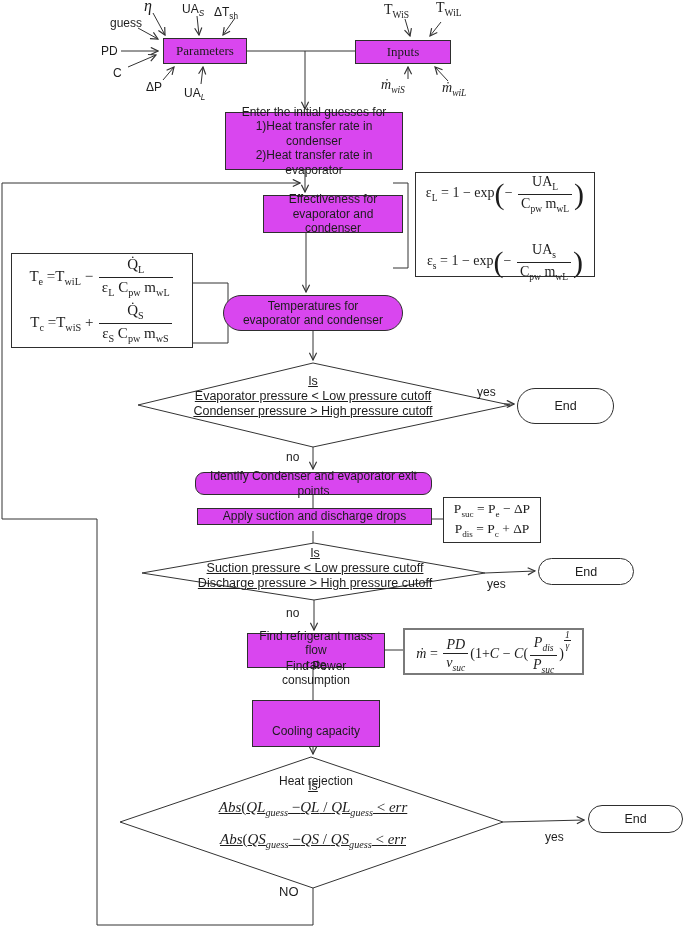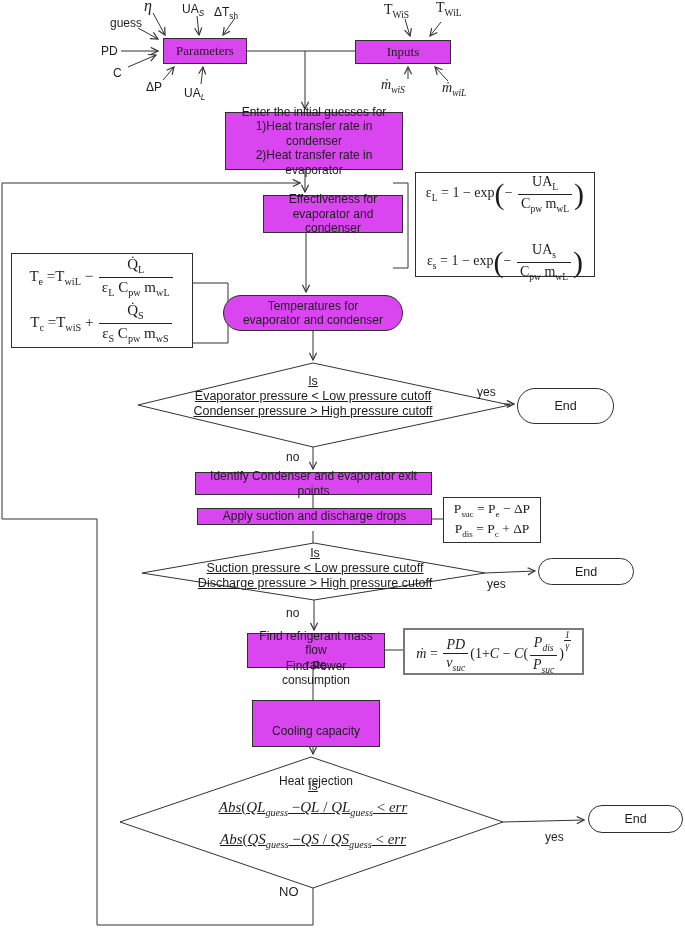--- a/index.html
+++ b/index.html
@@ -135,21 +135,21 @@
     <div>Is</div>
     <div>Evaporator pressure &lt; Low pressure cutoff</div>
     <div>Condenser pressure  &gt; High pressure cutoff</div>
   </div>
   <div class="lbl" style="left:477px;top:385px;">yes</div>
   <div class="oval" style="left:517px;top:388px;width:97px;height:36px;border-radius:18px;">
     <span>End</span>
   </div>
   <div class="lbl" style="left:286px;top:450px;">no</div>
 
-  <div class="box" style="left:195px;top:472px;width:237px;height:23px;">
+  <div class="box" style="left:195px;top:472px;width:237px;height:23px;border-radius:9px;">
     <div>Identify Condenser and evaporator exit points</div>
   </div>
   <div class="box" style="left:197px;top:508px;width:235px;height:17px;">
     <div>Apply suction and discharge drops</div>
   </div>
 
   <div class="fbox" style="left:443px;top:497px;width:98px;height:46px;font-size:13.5px;">
     <div class="fline">P<sub>suc</sub> = P<sub>e</sub> − ΔP</div>
     <div class="fline">P<sub>dis</sub> = P<sub>c</sub> + ΔP</div>
   </div>

